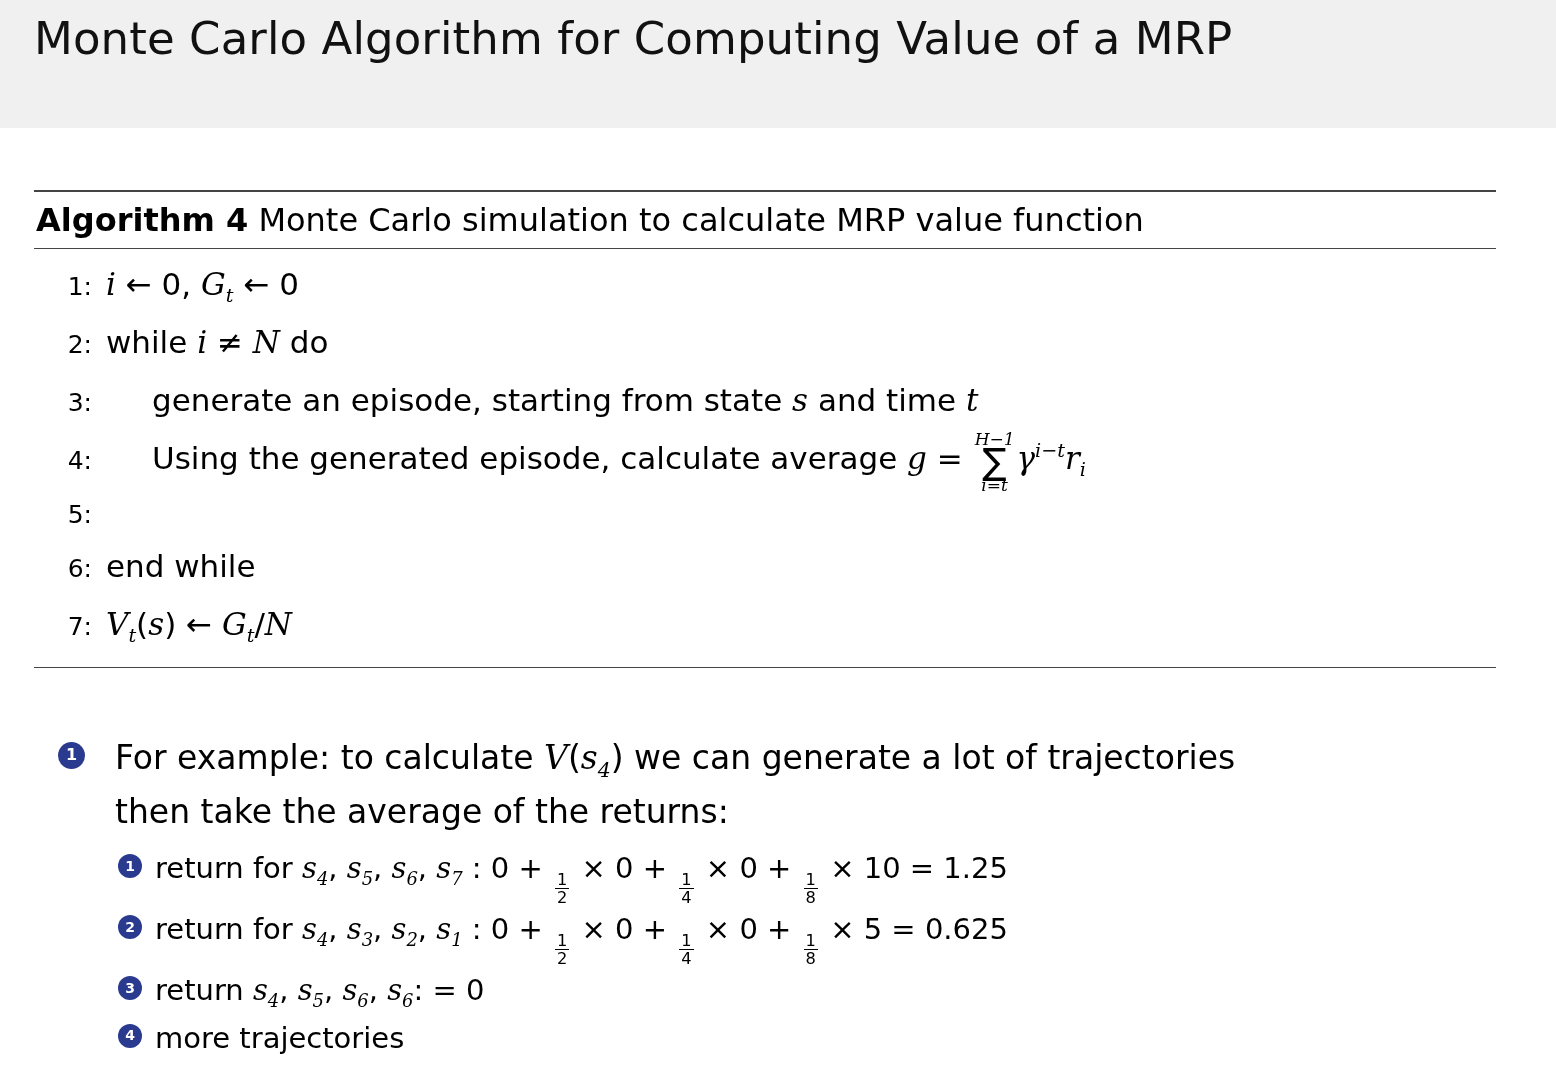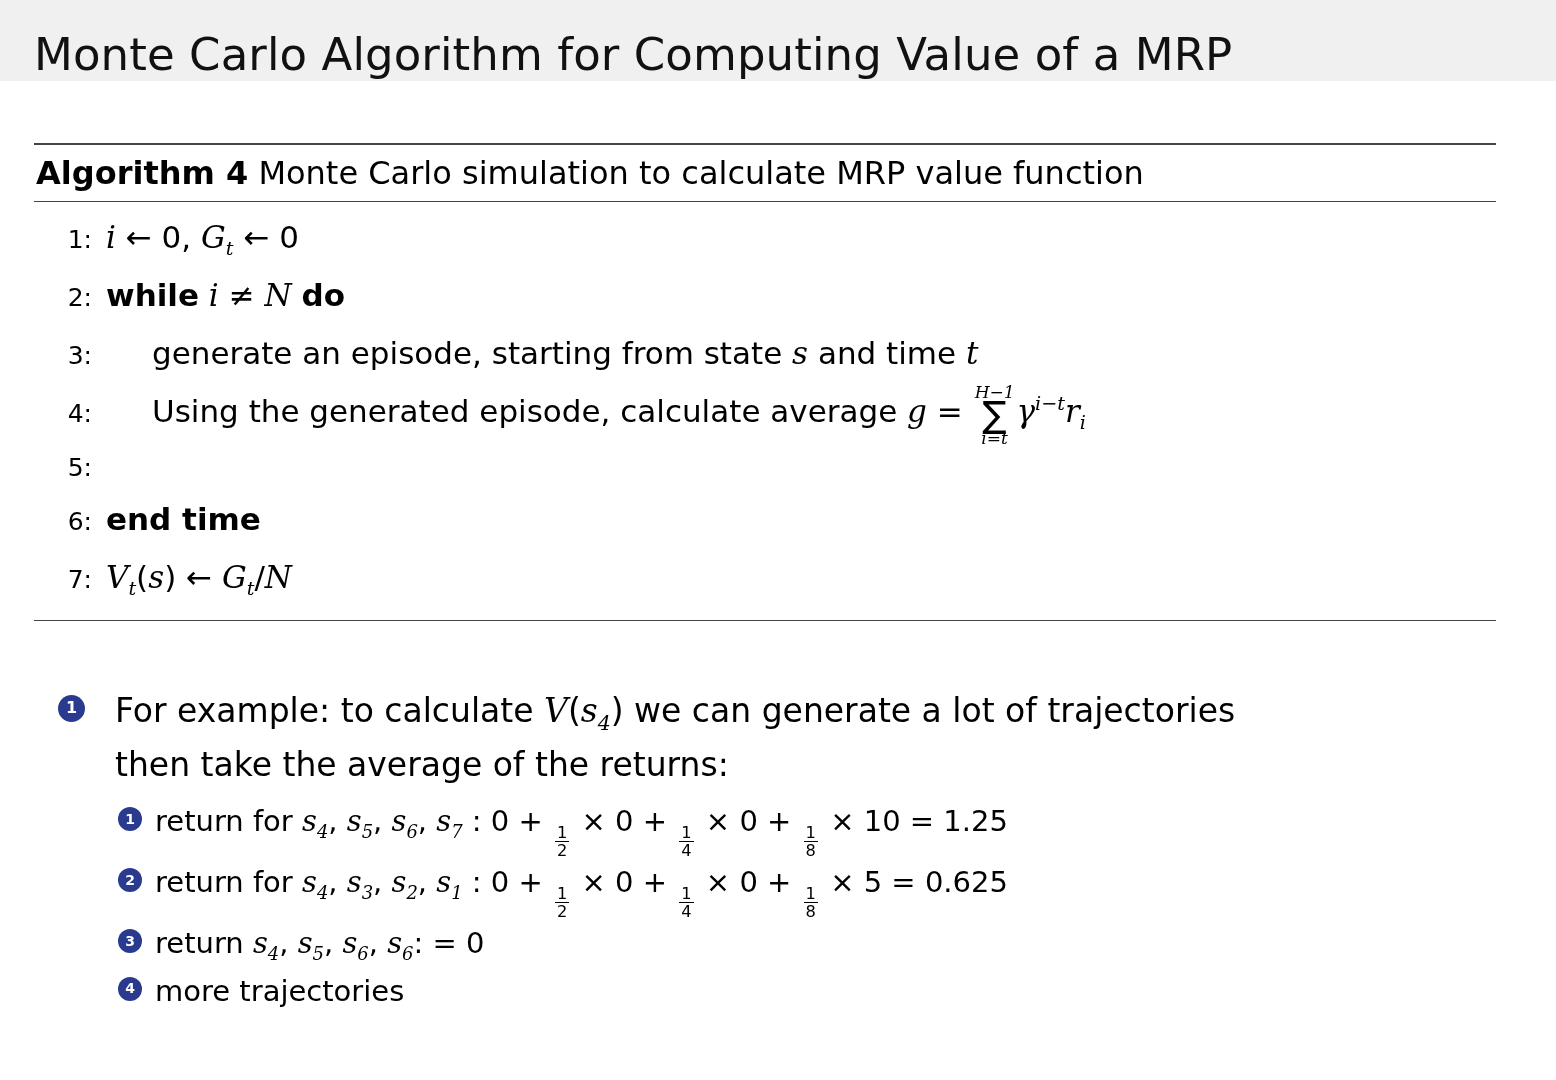--- a/index.html
+++ b/index.html
@@ -11,23 +11,23 @@
     width: 1556px;
     height: 1080px;
     font-family: "DejaVu Sans", sans-serif;
     color: #000000;
     overflow: hidden;
   }
 
   
   .title-bar {
     background: #f0f0f0;
-    height: 81px;
-    display: flex;
-    align-items: flex-end;
+    height: 128px;
+    display: flex;
+    align-items: flex-start;
     padding: 12px 0 0 34px;
     box-sizing: border-box;
   }
   .slide-title {
     font-size: 45px;
     font-weight: 400;
     letter-spacing: 0.1px;
     color: #111111;
     white-space: nowrap;
   }
@@ -71,21 +71,21 @@
     width: 58px;
     text-align: right;
     padding-right: 14px;
     font-size: 25px;
     flex: none;
   }
   .algo-code {
     font-style: normal;
   }
   .indent-1 { padding-left: 46px; }
-  .kw { font-weight: bold; }
+  .kw { font-weight: normal; }
   i.var { font-style: italic; font-family: "DejaVu Serif", serif; }
 
   
   .sum {
     display: inline-flex;
     flex-direction: column;
     align-items: center;
     vertical-align: middle;
     line-height: 1;
     position: relative;
@@ -207,21 +207,21 @@
           </span><i class="var">γ</i><sup>i−t</sup><i class="var">r</i><sub>i</sub>
       </span>
     </div>
 
     <div class="algo-line">
       <span class="algo-num">5:</span>
     </div>
 
     <div class="algo-line">
       <span class="algo-num">6:</span>
-      <span class="algo-code kw">end time</span>
+      <span class="algo-code kw">end while</span>
     </div>
 
     <div class="algo-line">
       <span class="algo-num">7:</span>
       <span class="algo-code">
         <i class="var">V</i><sub>t</sub>(<i class="var">s</i>) ← <i class="var">G</i><sub>t</sub>/<i class="var">N</i>
       </span>
     </div>
 
   </div>

